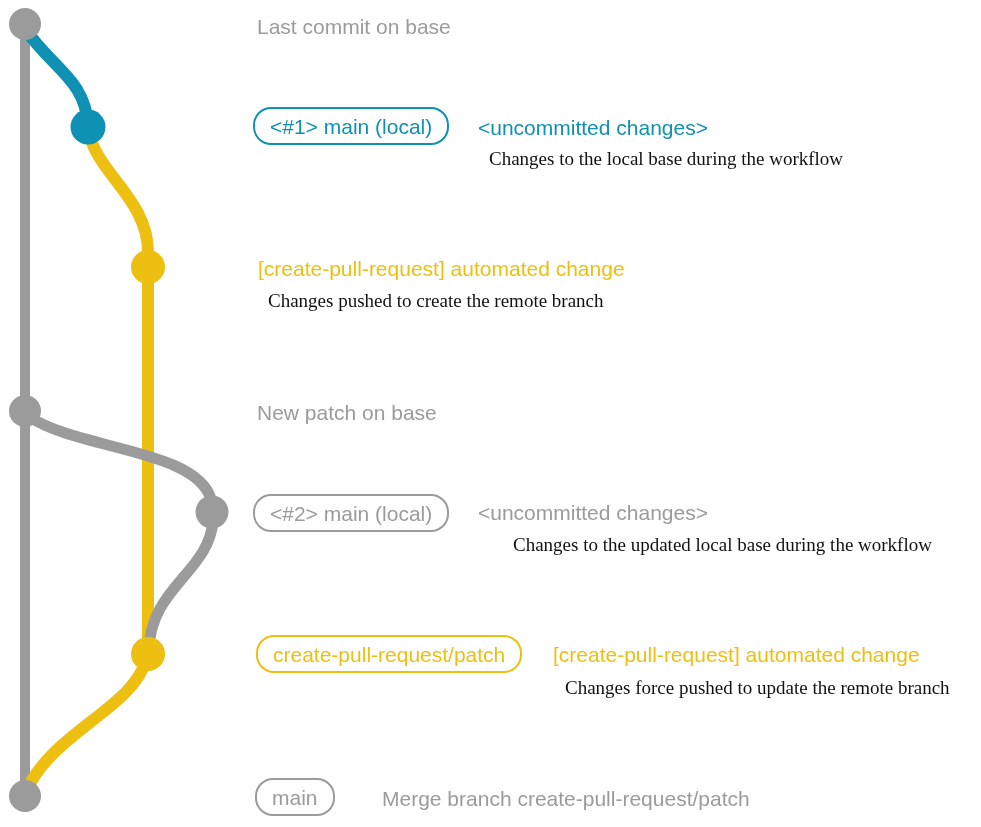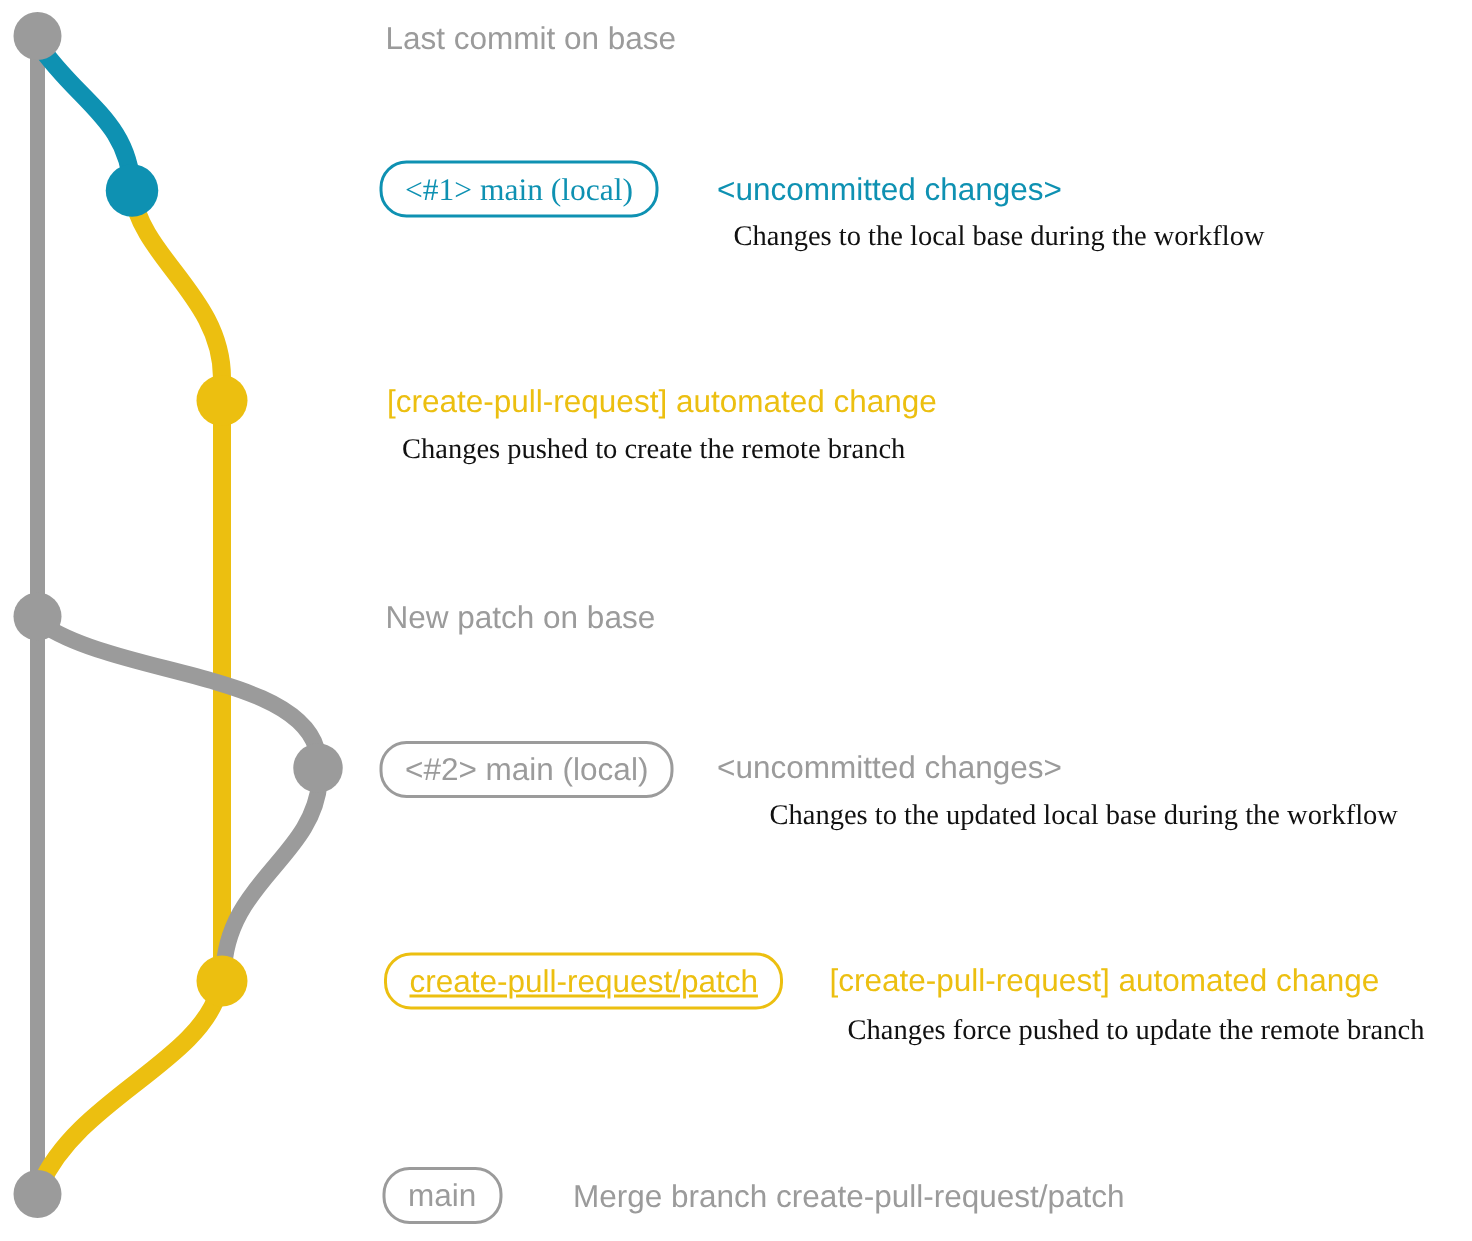--- a/index.html
+++ b/index.html
@@ -21,21 +21,21 @@
   .lbl{font-size:21px;}
   .gray-text{color:var(--gray);}
   .blue-text{color:var(--blue);}
   .yellow-text{color:var(--yellow);}
   .serif-note{font-family:"Liberation Serif",serif;font-size:19px;color:var(--ink);}
   .badge{
     display:inline-flex;align-items:center;justify-content:center;
     height:34px;padding:0 15px;border:2px solid;border-radius:18px;
     font-size:21px;background:var(--bg);
   }
-  .badge-blue{border-color:var(--blue);color:var(--blue);font-family:Liberation Serif, serif;}
+  .badge-blue{border-color:var(--blue);color:var(--blue);}
   .badge-gray{border-color:var(--gray);color:var(--gray);}
   .badge-yellow{border-color:var(--yellow);color:var(--yellow);}
 </style>
 </head>
 <body>
 
 <svg id="graph-svg" width="981" height="827" viewBox="0 0 981 827">
 
   <path d="M 25 24 L 25 796" class="stroke-gray" stroke-width="10"></path>
 
@@ -65,18 +65,18 @@
 
 <div class="ann lbl yellow-text" style="left:258px;top:268px;">[create-pull-request] automated change</div>
 <div class="ann serif-note" style="left:268px;top:300px;">Changes pushed to create the remote branch</div>
 
 <div class="ann lbl gray-text" style="left:257px;top:412px;">New patch on base</div>
 
 <div class="ann badge badge-gray" style="left:253px;top:513px;text-align:right;">&lt;#2&gt; main (local)</div>
 <div class="ann lbl gray-text" style="left:478px;top:512px;">&lt;uncommitted changes&gt;</div>
 <div class="ann serif-note" style="left:489px;top:544px;margin-left:24px;">Changes to the updated local base during the workflow</div>
 
-<div class="ann badge badge-yellow" style="left:256px;top:654px;text-decoration:underline;">create-pull-request/patch</div>
+<div class="ann badge badge-yellow" style="left:256px;top:654px;">create-pull-request/patch</div>
 <div class="ann lbl yellow-text" style="left:553px;top:654px;">[create-pull-request] automated change</div>
 <div class="ann serif-note" style="left:565px;top:687px;">Changes force pushed to update the remote branch</div>
 
 <div class="ann badge badge-gray" style="left:255px;top:797px;text-align:center;">main</div>
 <div class="ann lbl gray-text" style="left:346px;top:798px;margin-left:36px;">Merge branch create-pull-request/patch</div>
 
 </body></html>

